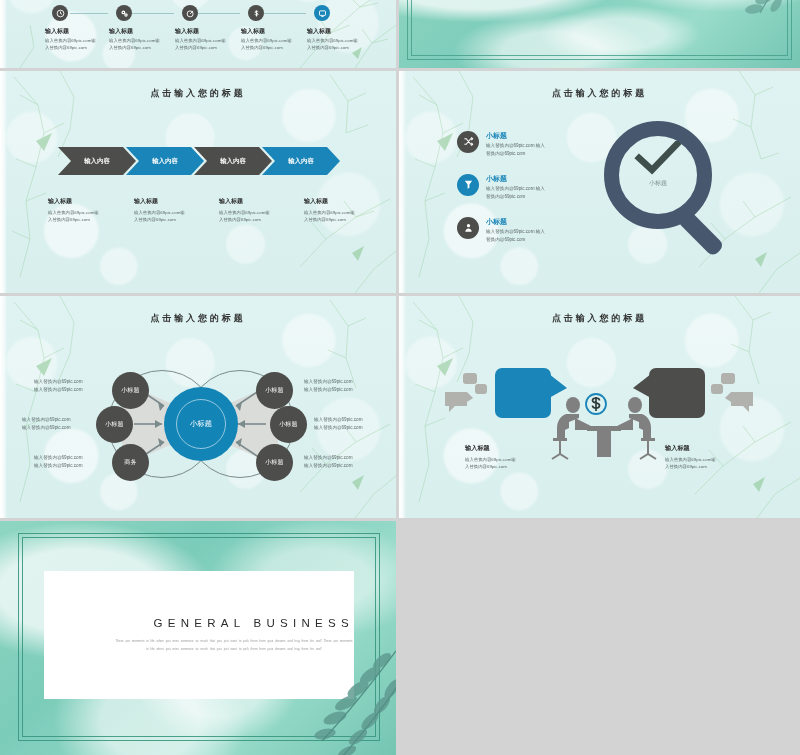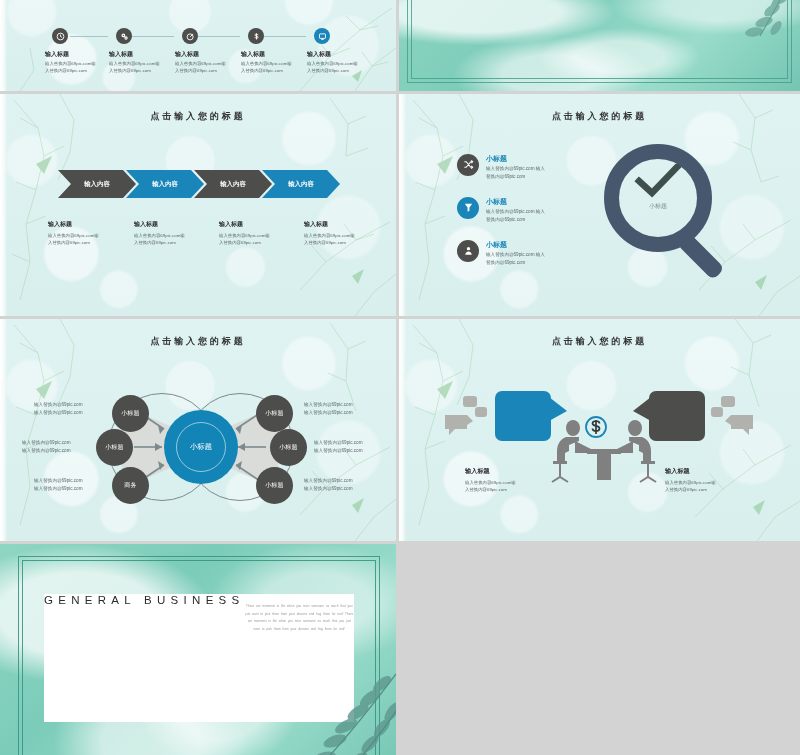--- a/index.html
+++ b/index.html
@@ -3,21 +3,21 @@
 <meta charset="utf-8">
 <style>
   * { margin:0; padding:0; box-sizing:border-box; }
   html,body { width:800px; height:755px; }
   body {
     background:#d3d3d3;
     font-family:"Liberation Sans","DejaVu Sans",sans-serif;
     overflow:hidden;
     position:relative;
   }
-  .grid { position:absolute; inset:0;margin-top:23px; }
+  .grid { position:absolute; inset:0; }
 
   
   .slide {
     position:absolute;
     overflow:hidden;
     background:#ddf2f1;
   }
 
   
   .paper {
@@ -160,21 +160,21 @@
   .sq { position:absolute; border-radius:3px; background:#b1b1ae; }
   .nt { position:absolute; width:94px; }
   .nt-h { font-size:6.2px; font-weight:bold; color:#2d2d2d; margin-bottom:3px; }
   .nt-b { font-size:4.4px; color:#5d6a6a; line-height:1.6; }
 
   
   #s7 { left:0; top:521px; width:396px; height:234px; background:#8ed3c0; }
   .ty-frame { position:absolute; border:1px solid rgba(56,150,128,.9); }
   .ty-card {
     position:absolute; background:#fff;
-    display:flex; flex-direction:row; align-items:flex-start; justify-content:center;
+    display:flex; flex-direction:column; align-items:flex-end; justify-content:center;padding-left:15px;
   }
   .ty-en {
     font-size:11.5px; letter-spacing:.46em; color:#2b2b2b;
     font-weight:normal; white-space:nowrap;
   }
   .ty-cn {
     font-size:29px; letter-spacing:.13em; color:#111;
     font-weight:bold; white-space:nowrap; margin-top:4px;
   }
   .ty-sub {

